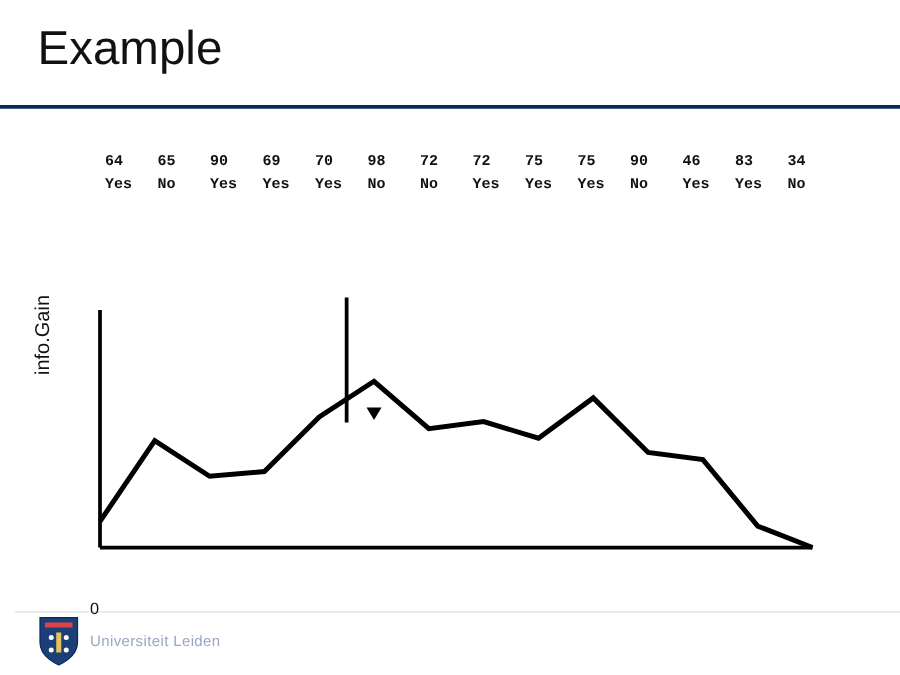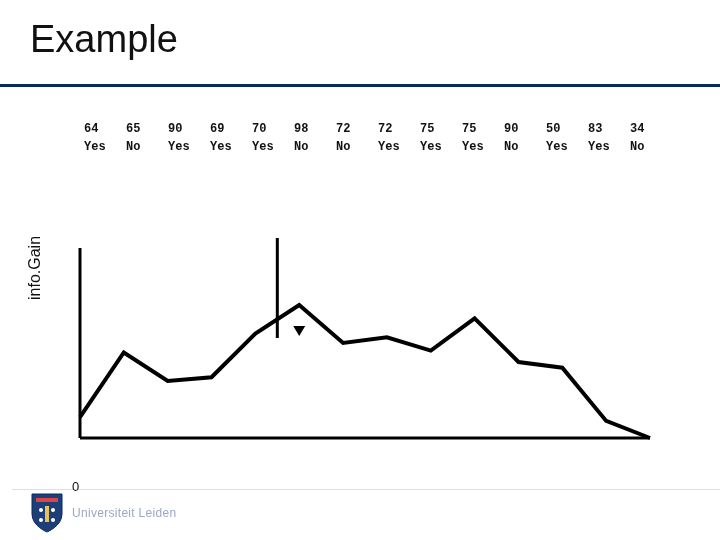--- a/index.html
+++ b/index.html
@@ -44,21 +44,21 @@
         <span class="cell">65</span>
         <span class="cell">90</span>
         <span class="cell">69</span>
         <span class="cell">70</span>
         <span class="cell">98</span>
         <span class="cell">72</span>
         <span class="cell">72</span>
         <span class="cell">75</span>
         <span class="cell">75</span>
         <span class="cell">90</span>
-        <span class="cell">50</span>
+        <span class="cell">46</span>
         <span class="cell">83</span>
         <span class="cell">34</span>
       </div>
       <div class="row row2">
         <span class="cell">Yes</span>
         <span class="cell">No</span>
         <span class="cell">Yes</span>
         <span class="cell">Yes</span>
         <span class="cell">Yes</span>
         <span class="cell">No</span>

